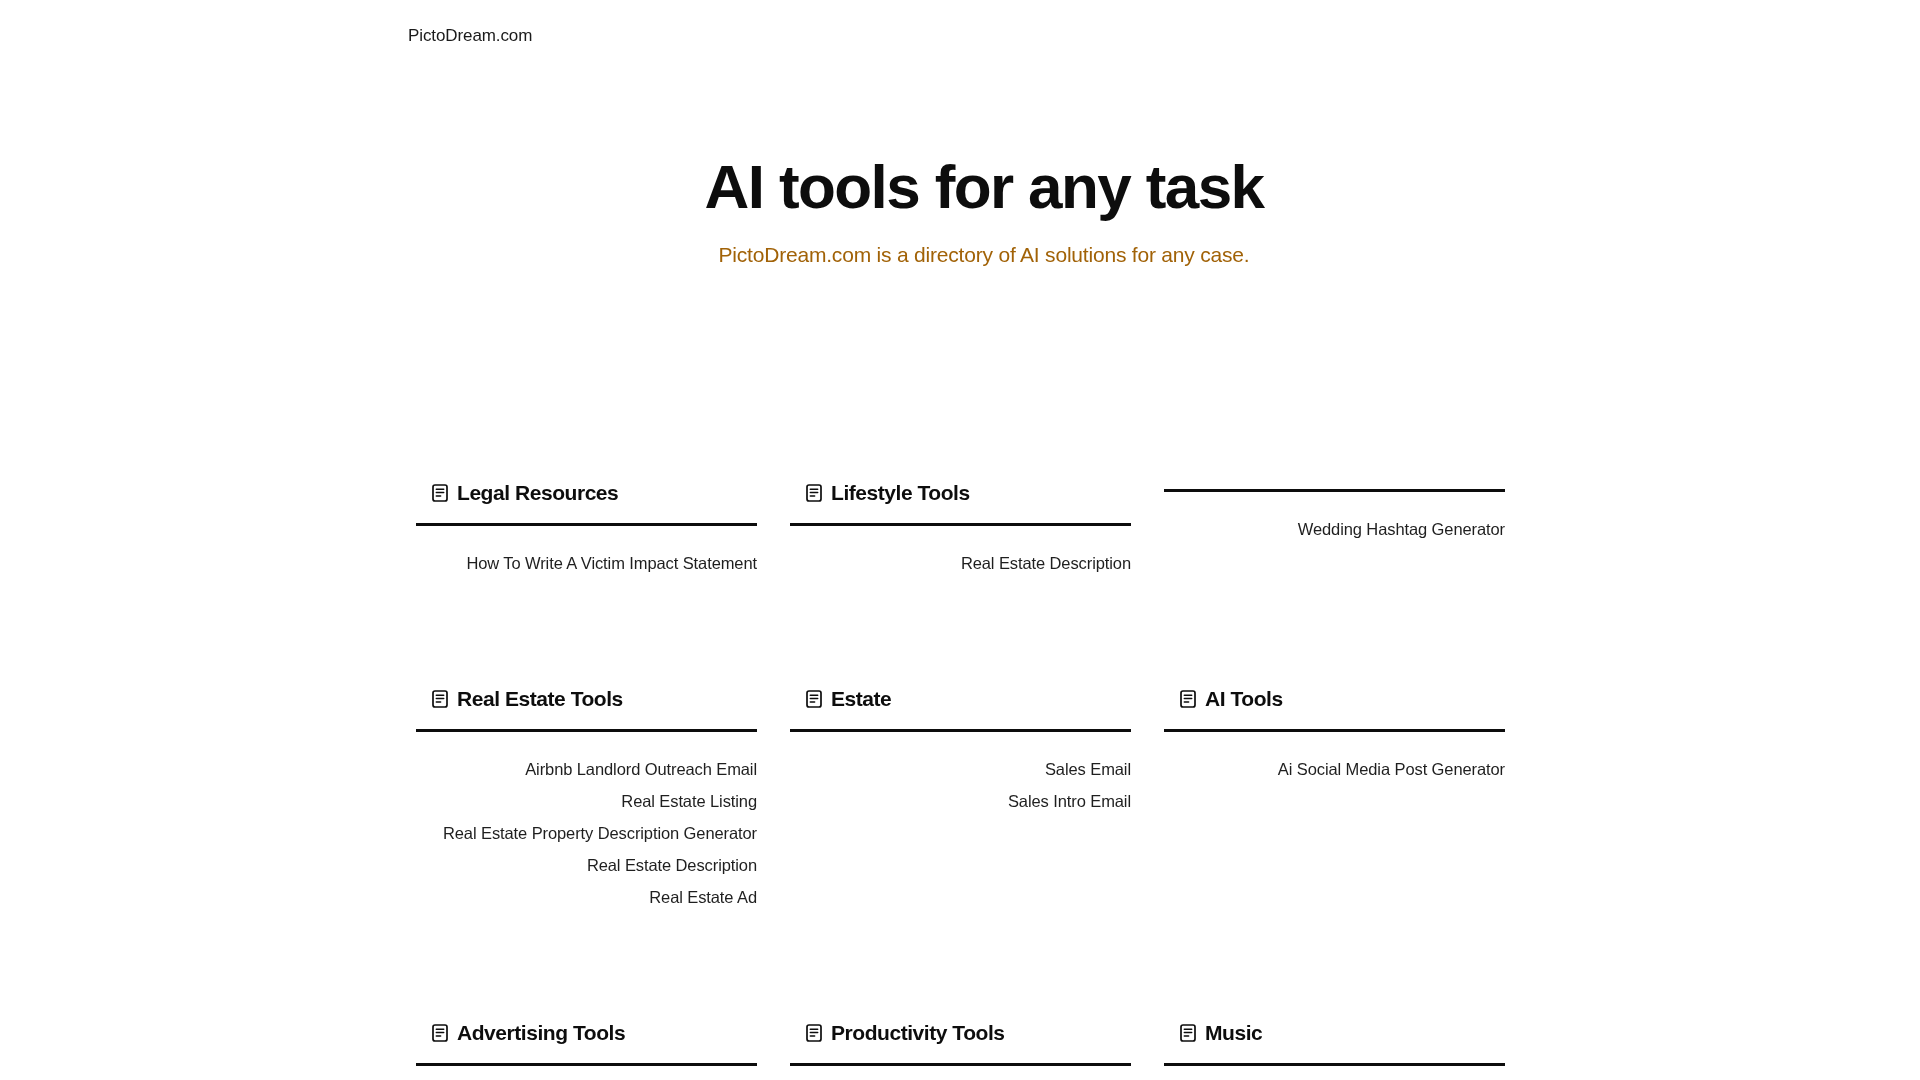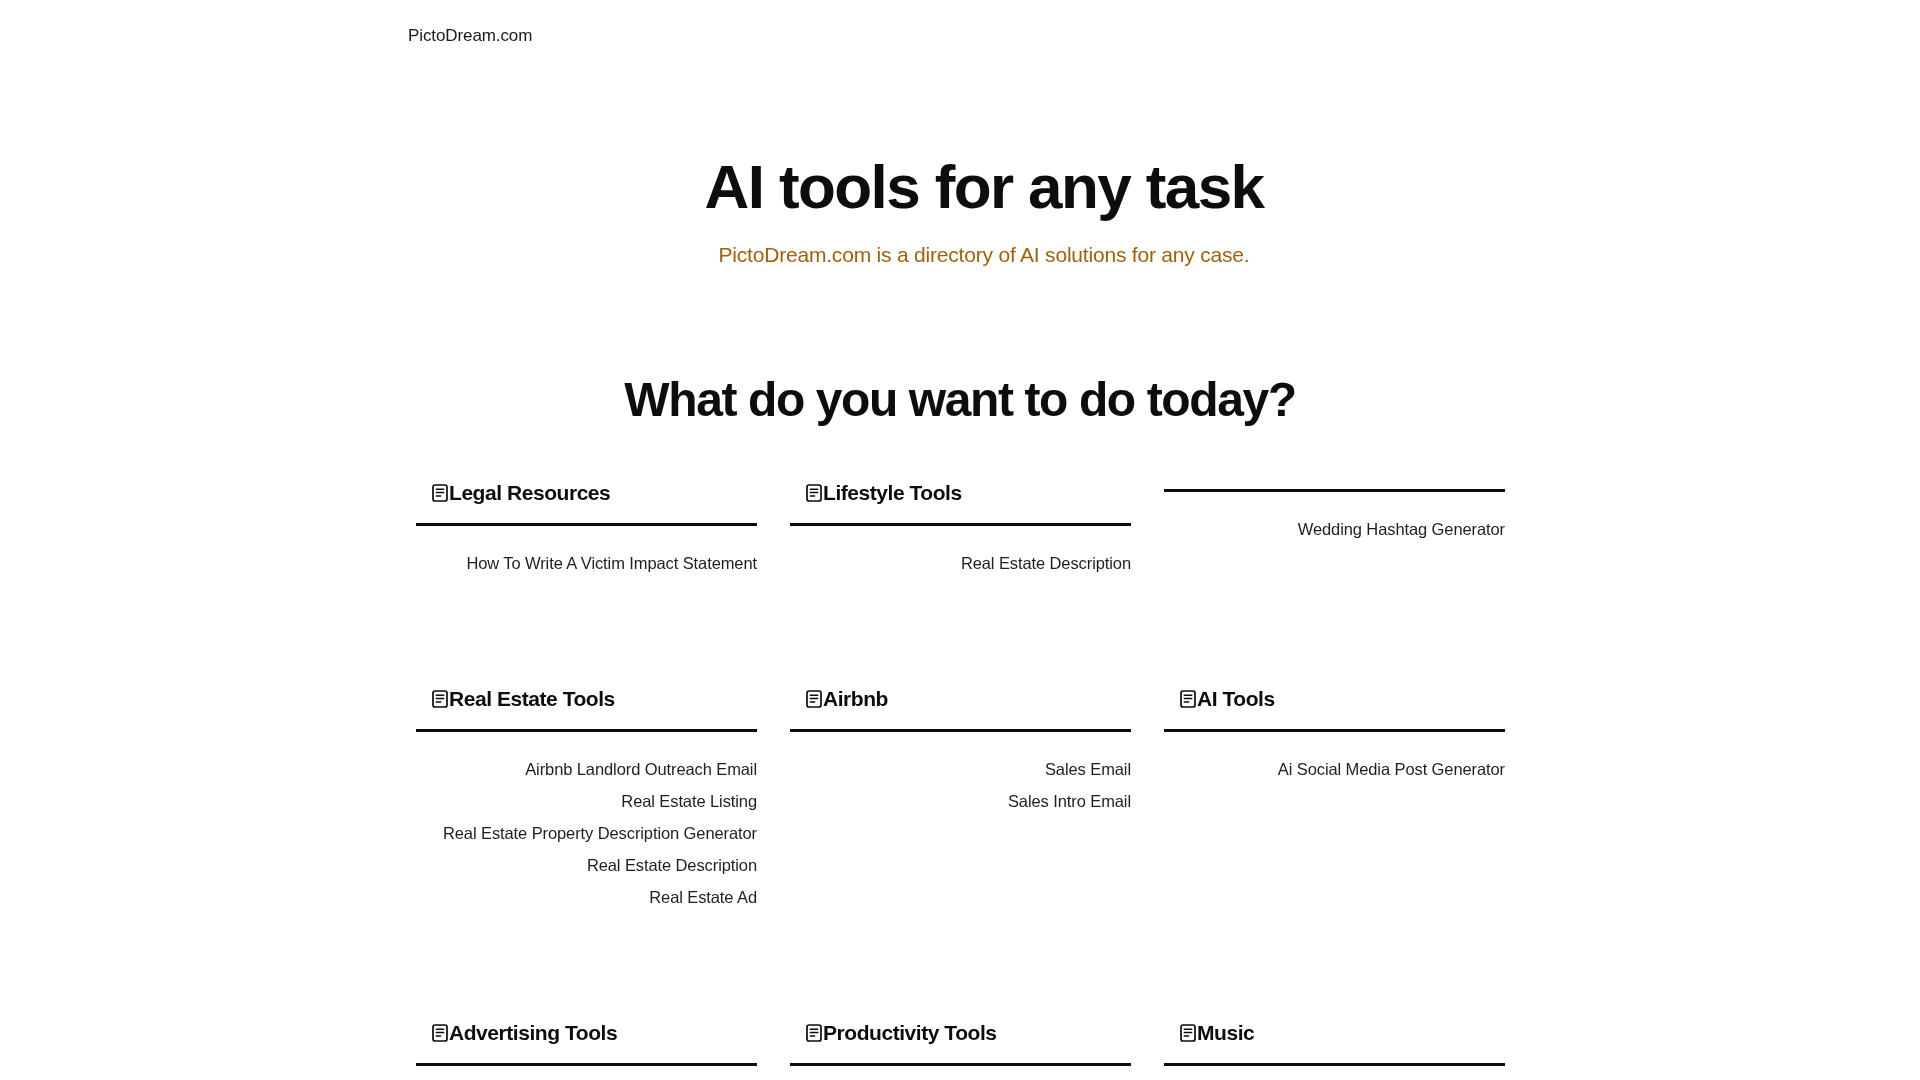--- a/index.html
+++ b/index.html
@@ -101,21 +101,21 @@
     row-gap: 0;
   }
 
   .category-card {
     width: 341px;
   }
 
   .cat-head {
     display: flex;
     align-items: center;
-    gap: 1px;
+    gap: 9px;
     padding-left: 16px;
     height: 34px;
   }
 
   .doc-icon {
     width: 16px;
     height: 18px;
     flex: 0 0 auto;
     display: block;
   }
@@ -164,21 +164,20 @@
 
   <header class="site-header">
     <a class="logo" href="#">PictoDream.com</a>
   </header>
 
   <section class="hero">
     <h1 class="hero-title">AI tools for any task</h1>
     <p class="hero-subtitle">PictoDream.com is a directory of AI solutions for any case.</p>
   </section>
 
-  <h2 class="section-heading">What do you want to do today?</h2>
 
   <div class="category-grid" id="category-grid">
   <div class="category-card" style="height: 206px;">
     <div class="cat-head">
       <span class="icon-wrap">
         <svg class="doc-icon" viewBox="0 0 16 18" fill="none" xmlns="http://www.w3.org/2000/svg" aria-hidden="true">
           <rect x="1" y="1" width="14" height="16" rx="2" ry="2" stroke="#0d0d0d" stroke-width="1.7" fill="none"></rect>
           <line x1="4.3" y1="5.3" x2="11.7" y2="5.3" stroke="#0d0d0d" stroke-width="1.5" stroke-linecap="round"></line>
           <line x1="4.3" y1="8.6" x2="11.7" y2="8.6" stroke="#0d0d0d" stroke-width="1.5" stroke-linecap="round"></line>
           <line x1="4.3" y1="11.9" x2="8.6" y2="11.9" stroke="#0d0d0d" stroke-width="1.5" stroke-linecap="round"></line>
@@ -242,21 +241,21 @@
   <div class="category-card" style="height: 334px;">
     <div class="cat-head">
       <span class="icon-wrap">
         <svg class="doc-icon" viewBox="0 0 16 18" fill="none" xmlns="http://www.w3.org/2000/svg" aria-hidden="true">
           <rect x="1" y="1" width="14" height="16" rx="2" ry="2" stroke="#0d0d0d" stroke-width="1.7" fill="none"></rect>
           <line x1="4.3" y1="5.3" x2="11.7" y2="5.3" stroke="#0d0d0d" stroke-width="1.5" stroke-linecap="round"></line>
           <line x1="4.3" y1="8.6" x2="11.7" y2="8.6" stroke="#0d0d0d" stroke-width="1.5" stroke-linecap="round"></line>
           <line x1="4.3" y1="11.9" x2="8.6" y2="11.9" stroke="#0d0d0d" stroke-width="1.5" stroke-linecap="round"></line>
         </svg>
       </span>
-      <span class="cat-title">Airbnb</span>
+      <span class="cat-title">Estate</span>
     </div>
     <div class="cat-divider"></div>
     <ul class="cat-list">
           <li><a class="cat-link" href="#">Sales Email</a></li>
           <li><a class="cat-link" href="#">Sales Intro Email</a></li>
         </ul>
   </div>
 
   <div class="category-card" style="height: 334px;">
     <div class="cat-head">

